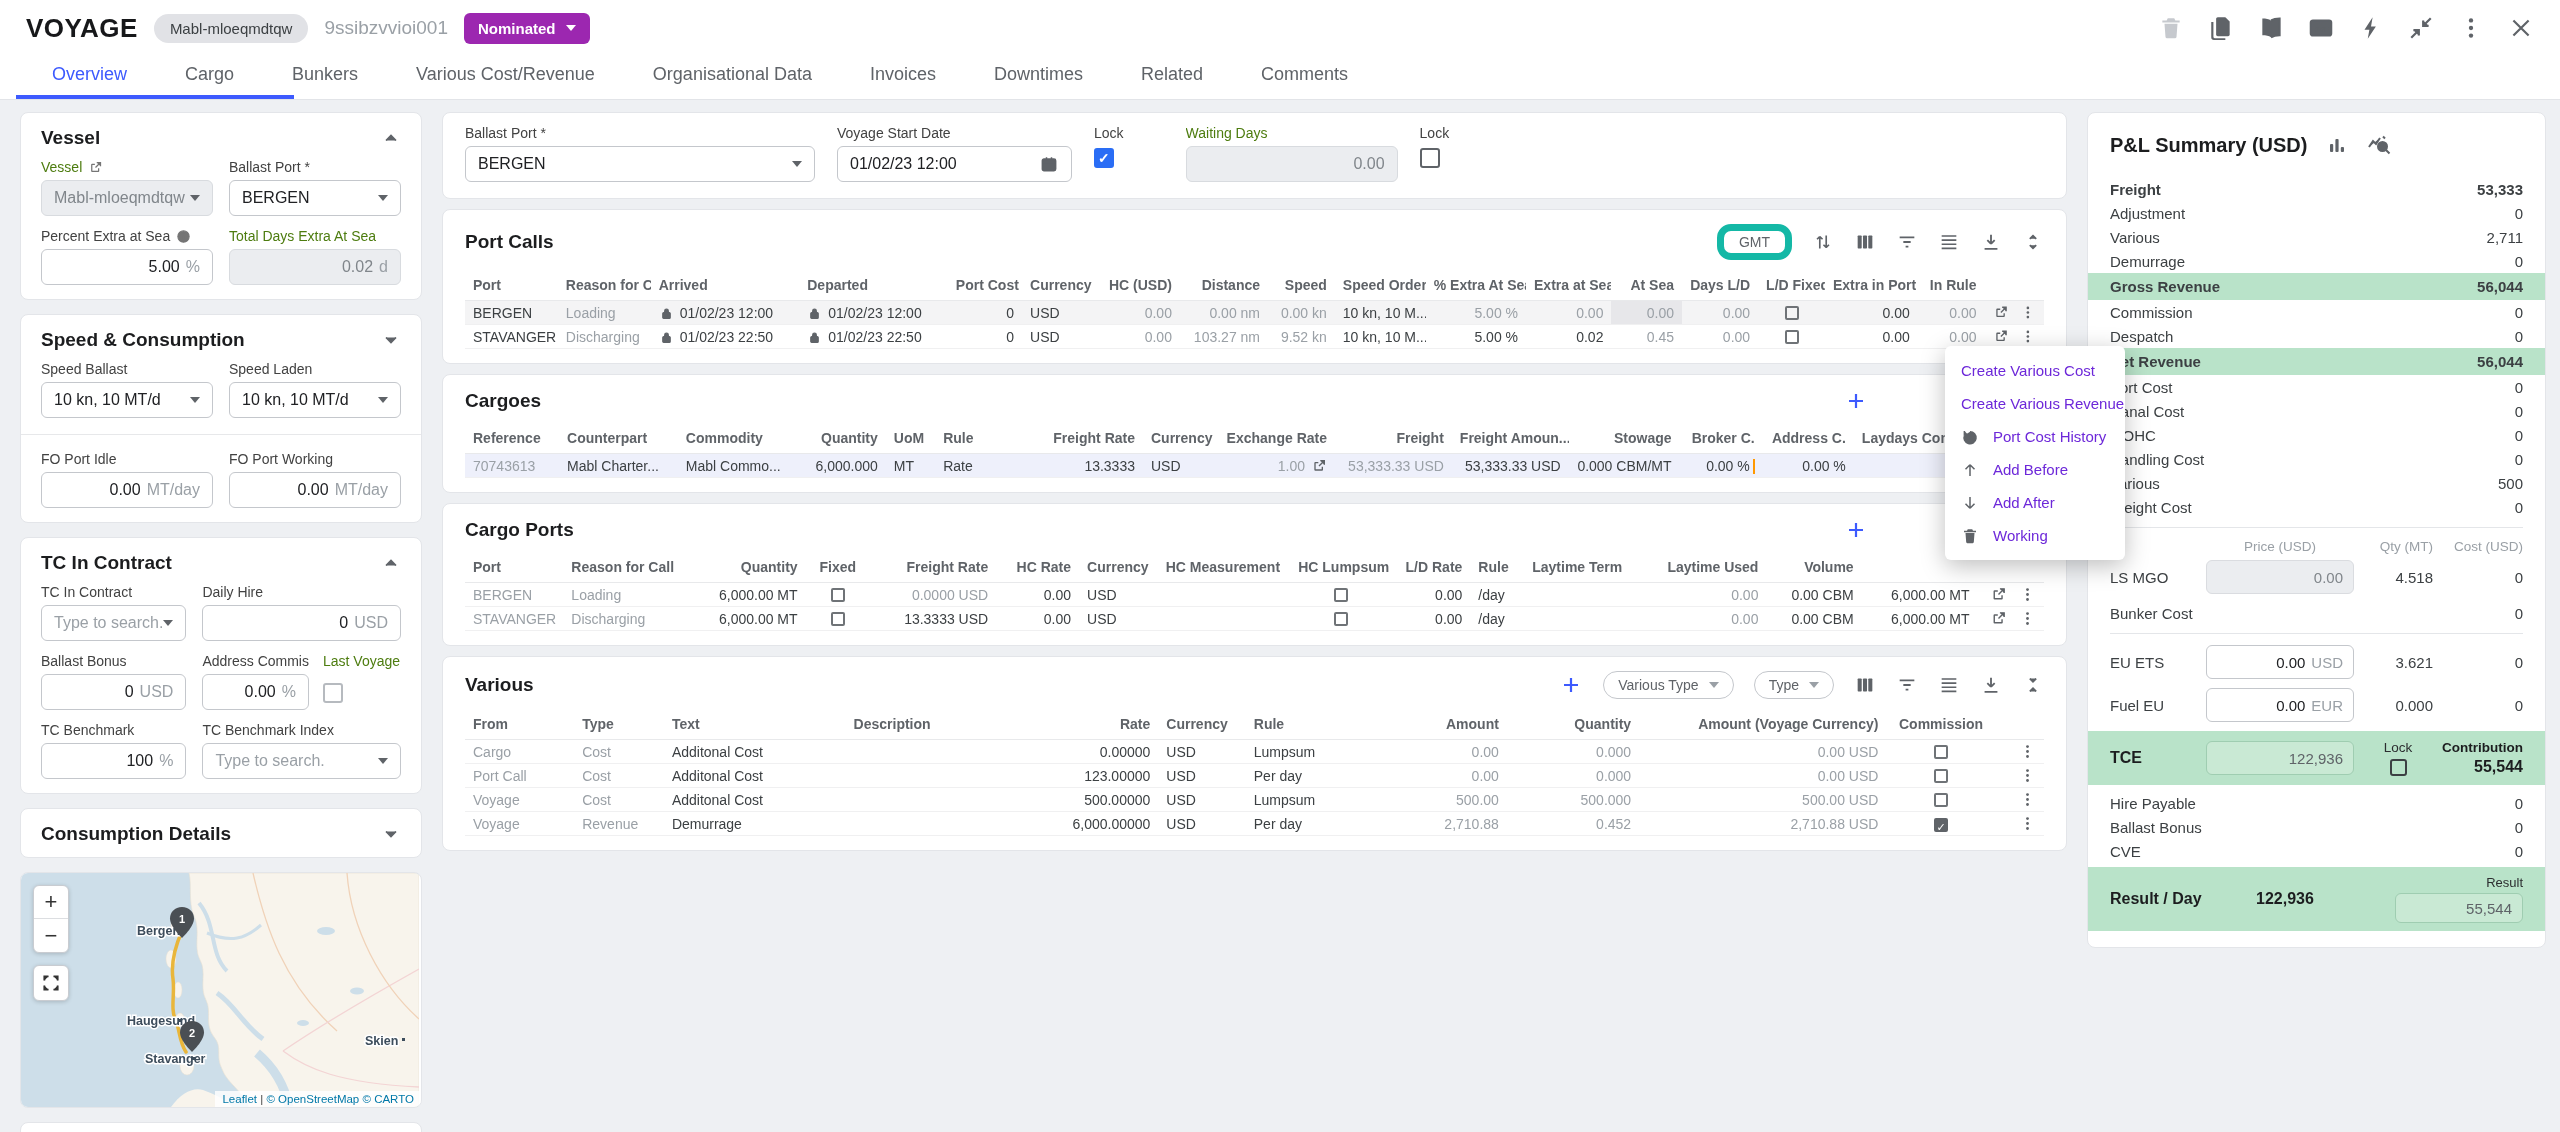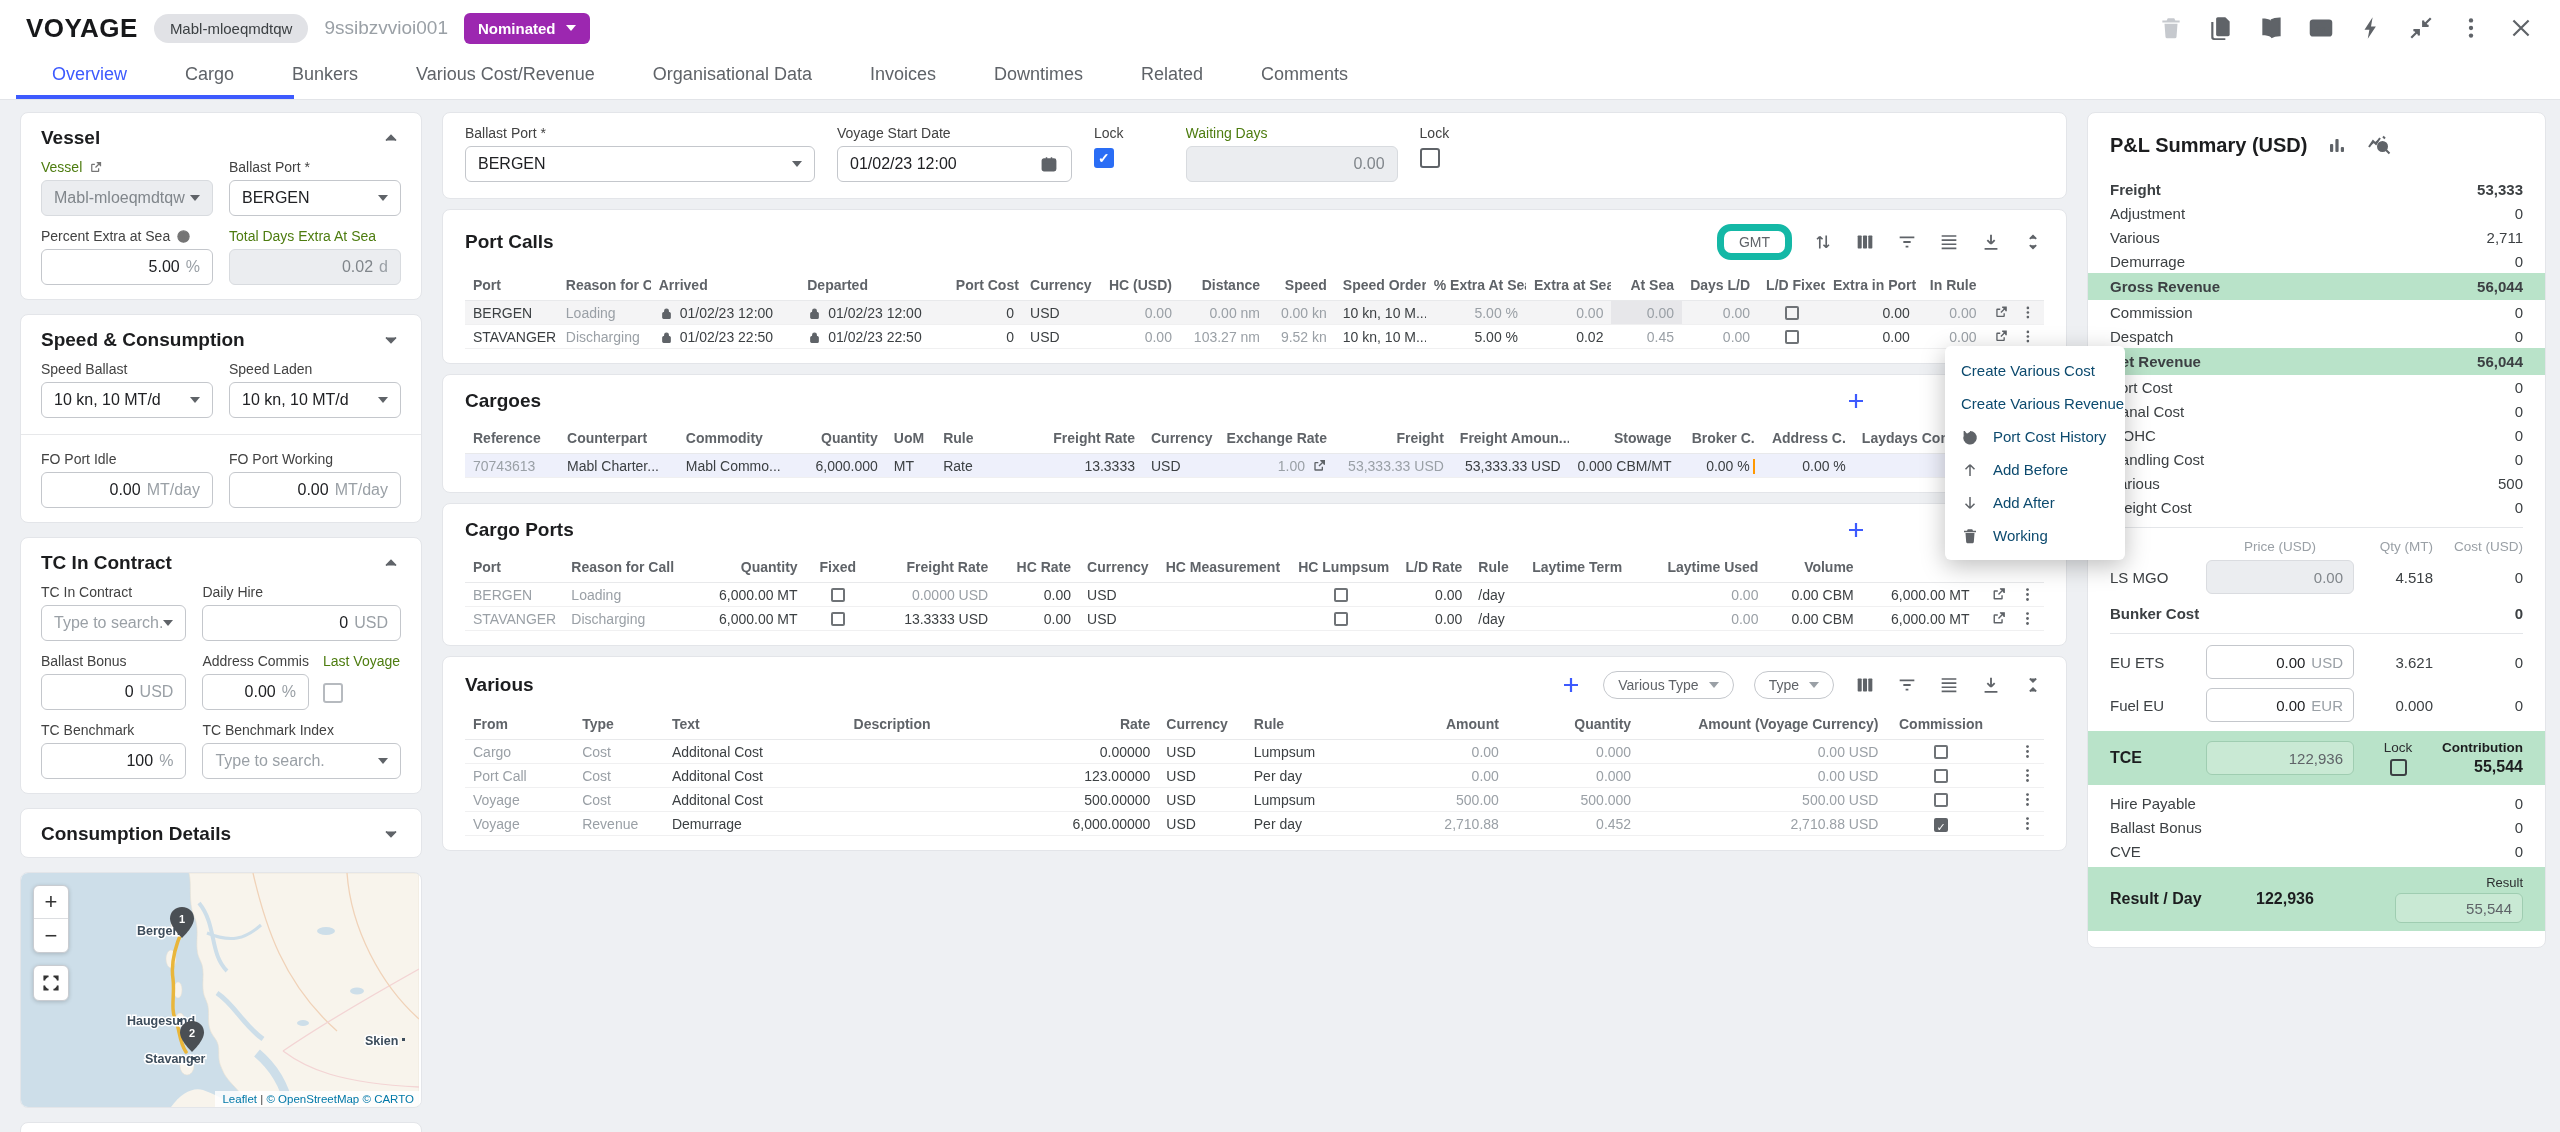--- a/index.html
+++ b/index.html
@@ -94,21 +94,21 @@
   .cicon{display:inline-block;width:16px;height:16px;color:#5f6368;vertical-align:-3px}
   .lockic{width:15px;height:15px;margin-right:6px}
   .endcell{display:flex;justify-content:flex-end;align-items:center;gap:12px}
   .endcell .cicon{width:17px;height:17px}
   .gcb{width:14px;height:14px;border:2px solid #6f7377;border-radius:2px;display:inline-block;line-height:14px;font-size:11px;text-align:center;color:#fff;vertical-align:-2px}
   .gcb.on{background:#5f6368;border-color:#5f6368}
   .ocaret{display:inline-block;width:2px;height:15px;background:#ff9800;margin-left:3px;vertical-align:-3px}
 
   
   .ctx{position:absolute;left:1945px;top:346px;width:180px;background:#fff;border-radius:6px;box-shadow:0 6px 24px rgba(0,0,0,.26);padding:8px 0;z-index:60}
-  .ctx-item{display:flex;align-items:center;gap:14px;height:33px;padding:0 16px;font-size:15px;color:#0c4a6e;white-space:nowrap}
+  .ctx-item{display:flex;align-items:center;gap:14px;height:33px;padding:0 16px;font-size:15px;color:#6d28d9;white-space:nowrap}
   .ci{width:18px;height:18px;color:#5f6368;flex:0 0 18px}
 
   
   .pnl{padding:12px 0 16px}
   .pnl-head{display:flex;align-items:center;gap:18px;padding:8px 22px 20px}
   .pnl-title{font-size:20px;font-weight:600;color:#1c1d1f}
   .pnl-hic{width:24px;height:24px;color:#5f6368}
   .pnl-hic svg{width:100%;height:100%;fill:currentColor}
   .pnl-row{display:flex;justify-content:space-between;align-items:center;padding:1px 22px;font-size:15px;color:#3c4043;min-height:24px}
   .pnl-row.bold{font-weight:700}
@@ -1098,21 +1098,21 @@
           <span class="ch r">Cost (USD)</span>
         </div>
         <div class="bkgrid">
           <span>LS MGO</span>
           <div class="pbox disabled">
               <span>0.00</span>
             </div>
           <span class="r">4.518</span>
           <span class="r">0</span>
         </div>
-        <div class="bkgrid" style="font-weight:700;padding-top:8px">
+        <div class="bkgrid" style="font-weight:400;padding-top:8px">
           <span style="white-space:nowrap">Bunker Cost</span>
           <span></span>
             <span></span>
           <span class="r">0</span>
         </div>
 
         <div class="hr"></div>
 
         <div class="bkgrid">
           <span>EU ETS</span>

